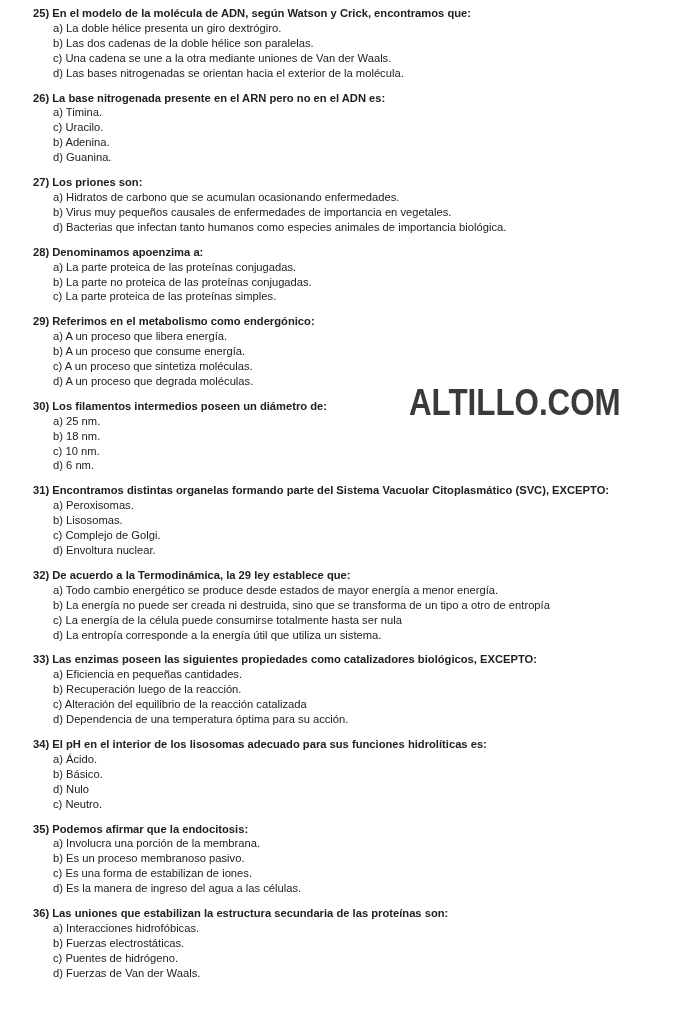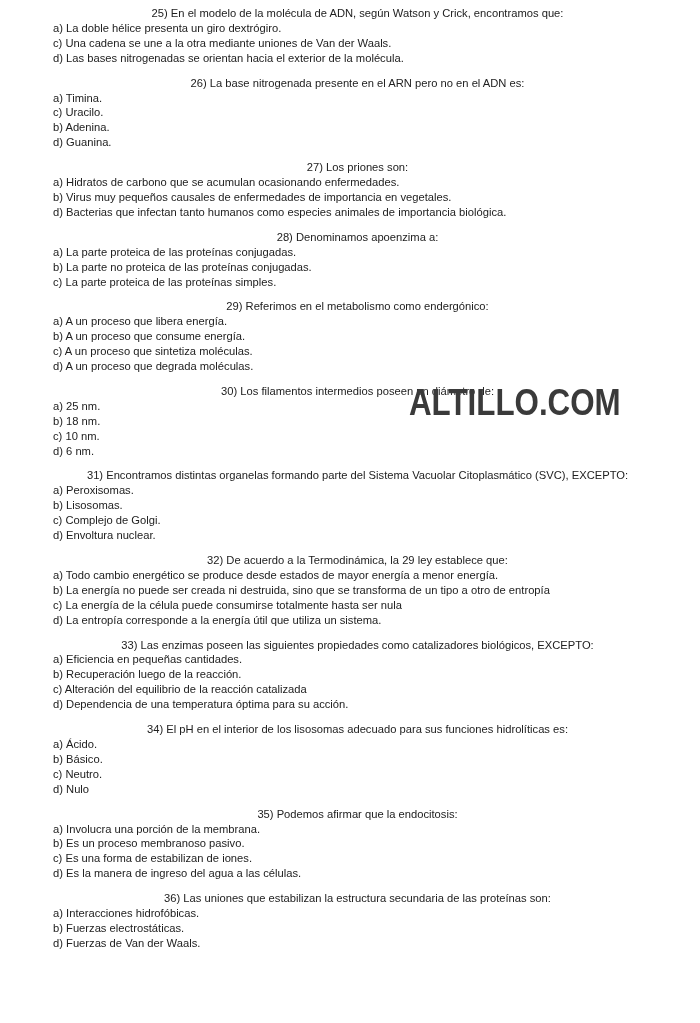--- a/index.html
+++ b/index.html
@@ -19,22 +19,21 @@
     font-family: "Liberation Sans", sans-serif;
     font-size: 11.2px;
     line-height: 14.9px;
     color: #212121;
     background: #ffffff;
   }
   .q {
     margin: 0 0 10px 0;
   }
   .qh {
-    font-weight: normal;
-    text-align: center;
+    font-weight: bold;
   }
   .opt {
     font-weight: normal;
     margin-left: 20px;
   }
   .watermark {
     position: absolute;
     left: 409px;
     top: 396px;
     font-family: "Liberation Sans", sans-serif;
@@ -50,20 +49,21 @@
 </head>
 <body>
 
 <div class="page">
 
   <div class="watermark">ALTILLO.COM</div>
 
   <div class="q">
     <div class="qh">25) En el modelo de la molécula de ADN, según Watson y Crick, encontramos que:</div>
     <div class="opt">a) La doble hélice presenta un giro dextrógiro.</div>
+    <div class="opt">b) Las dos cadenas de la doble hélice son paralelas.</div>
     <div class="opt">c) Una cadena se une a la otra mediante uniones de Van der Waals.</div>
     <div class="opt">d) Las bases nitrogenadas se orientan hacia el exterior de la molécula.</div>
   </div>
 
   <div class="q">
     <div class="qh">26) La base nitrogenada presente en el ARN pero no en el ADN es:</div>
     <div class="opt">a) Timina.</div>
     <div class="opt">c) Uracilo.</div>
     <div class="opt">b) Adenina.</div>
     <div class="opt">d) Guanina.</div>
@@ -120,32 +120,33 @@
     <div class="opt">a) Eficiencia en pequeñas cantidades.</div>
     <div class="opt">b) Recuperación luego de la reacción.</div>
     <div class="opt">c) Alteración del equilibrio de la reacción catalizada</div>
     <div class="opt">d) Dependencia de una temperatura óptima para su acción.</div>
   </div>
 
   <div class="q">
     <div class="qh">34) El pH en el interior de los lisosomas adecuado para sus funciones hidrolíticas es:</div>
     <div class="opt">a) Ácido.</div>
     <div class="opt">b) Básico.</div>
+    <div class="opt">d) Nulo</div>
     <div class="opt">c) Neutro.</div>
-    <div class="opt">d) Nulo</div>
   </div>
 
   <div class="q">
     <div class="qh">35) Podemos afirmar que la endocitosis:</div>
     <div class="opt">a) Involucra una porción de la membrana.</div>
     <div class="opt">b) Es un proceso membranoso pasivo.</div>
     <div class="opt">c) Es una forma de estabilizan de iones.</div>
     <div class="opt">d) Es la manera de ingreso del agua a las células.</div>
   </div>
 
   <div class="q">
     <div class="qh">36) Las uniones que estabilizan la estructura secundaria de las proteínas son:</div>
     <div class="opt">a) Interacciones hidrofóbicas.</div>
     <div class="opt">b) Fuerzas electrostáticas.</div>
+    <div class="opt">c) Puentes de hidrógeno.</div>
     <div class="opt">d) Fuerzas de Van der Waals.</div>
   </div>
 
 </div>
 
 </body></html>

